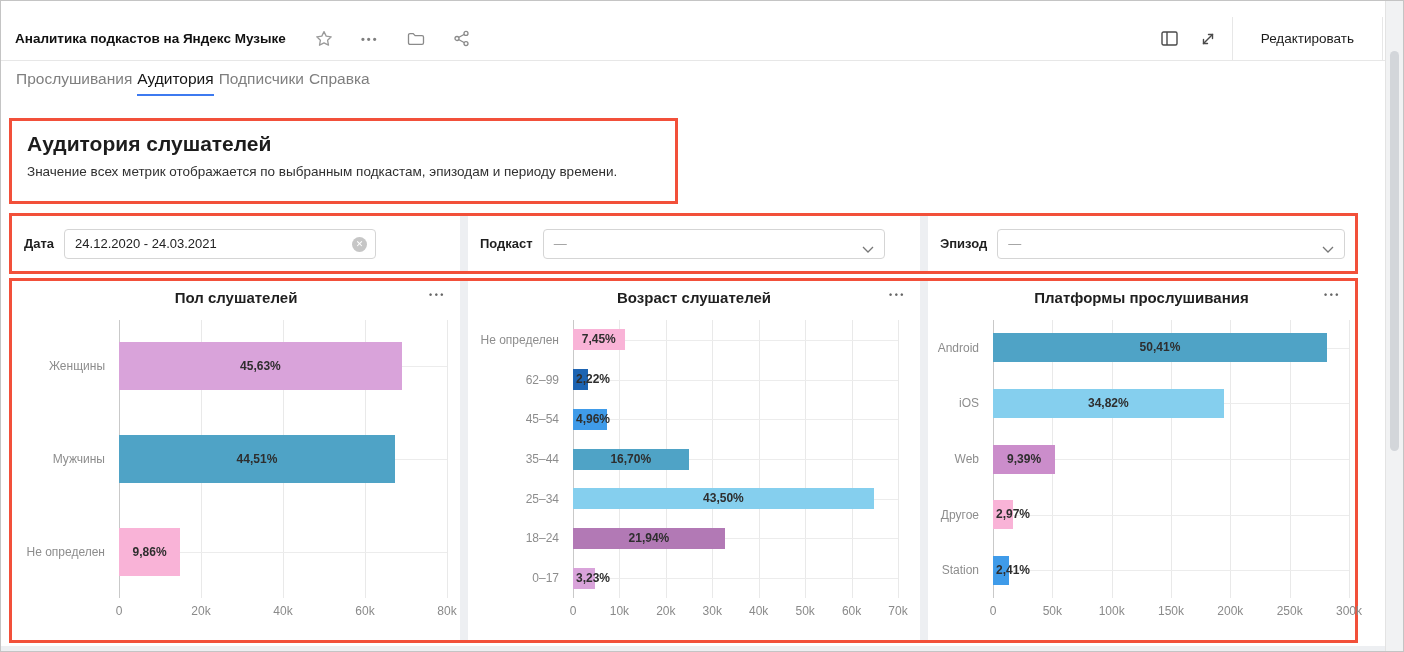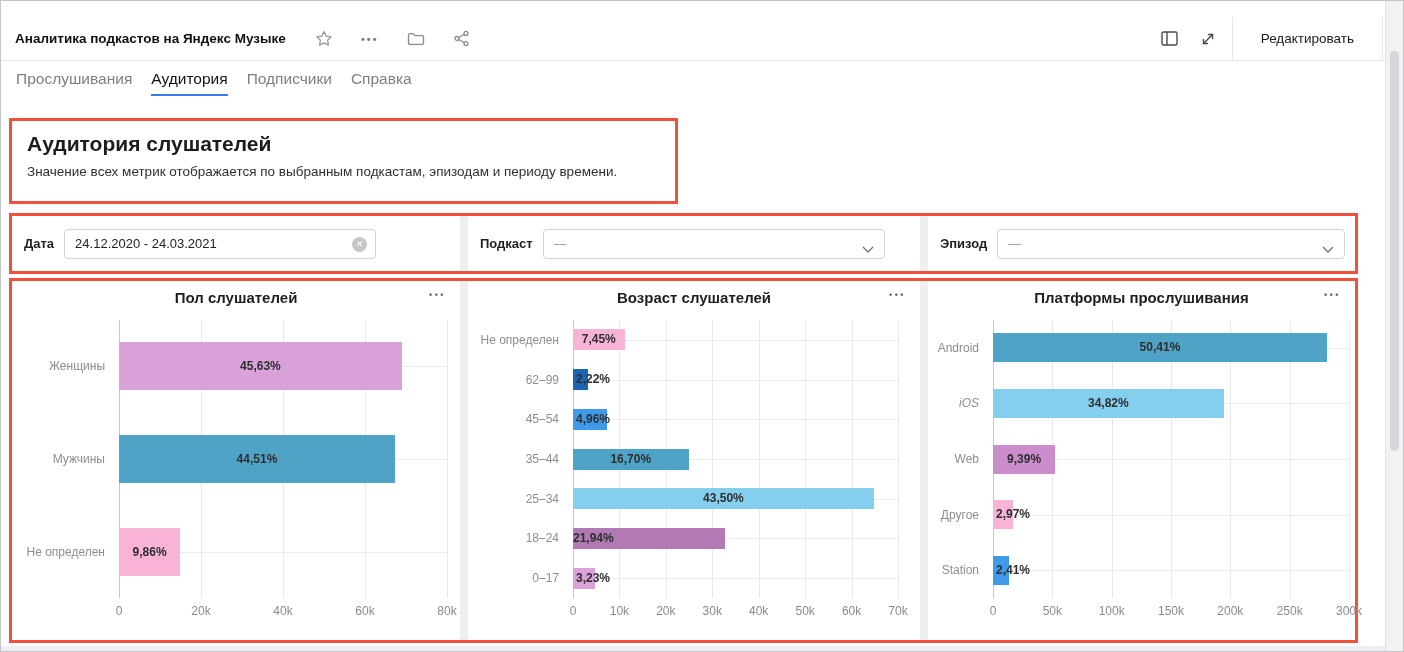--- a/index.html
+++ b/index.html
@@ -16,21 +16,21 @@
     border-bottom:1px solid #e7e7e7;display:flex;align-items:center;padding-left:14px;}
   .tb-title{font-size:13.5px;font-weight:700;color:#111;white-space:nowrap;}
   .tb-icons{display:flex;align-items:center;gap:26px;margin-left:28px;}
   .icon-btn{display:flex;align-items:center;justify-content:center;width:20px;height:20px;cursor:pointer;}
   .tb-dots{font-size:11px;letter-spacing:2px;color:#7e7e7e;font-weight:700;line-height:20px;}
   .tb-right{position:absolute;right:2px;top:0;height:43px;display:flex;align-items:center;}
   .tb-divider{width:1px;height:43px;background:#e7e7e7;margin:0 2px;}
   .edit-btn{font-size:13.5px;color:#1c1c1c;padding:0 26px;cursor:pointer;white-space:nowrap;}
 
   
-  .tabs{position:absolute;top:69px;left:15px;display:flex;gap:19px;}
+  .tabs{position:absolute;top:69px;left:15px;display:flex;gap:5px;}
   .tab{font-size:15.5px;color:#7f7f7f;cursor:pointer;padding-bottom:8px;position:relative;white-space:nowrap;}
   .tab.active{color:#141414;font-weight:500;}
   .tab.active::after{content:"";position:absolute;left:0;right:0;bottom:0;height:2px;background:#3d7af0;}
 
   
   .ann{border:3px solid #f2503a;background:#edeff2;}
 
   
   .header-widget{top:117px;left:8px;width:669px;height:86px;background:#fff;padding:9px 15px;}
   .hw-title{font-size:21px;font-weight:700;color:#1c1c1c;margin:2px 0 8px 0;}
@@ -239,39 +239,39 @@
             <div class="bar" style="top: 88.8px; height: 21px; width: 10.57%; background: rgb(63, 155, 233);"></div>
             <div class="bar-label" style="top: 88.8px; height: 21px; line-height: 21px; left: 3px;">4,96%</div>
             <div class="hgrid" style="top: 139px;"></div>
             <div class="bar" style="top: 128.5px; height: 21px; width: 35.57%; background: rgb(79, 163, 198);"></div>
             <div class="bar-label" style="top: 128.5px; height: 21px; line-height: 21px; left: 0px; width: 35.57%; text-align: center;">16,70%</div>
             <div class="hgrid" style="top: 178.7px;"></div>
             <div class="bar" style="top: 168.2px; height: 21px; width: 92.57%; background: rgb(133, 207, 238);"></div>
             <div class="bar-label" style="top: 168.2px; height: 21px; line-height: 21px; left: 0px; width: 92.57%; text-align: center;">43,50%</div>
             <div class="hgrid" style="top: 218.4px;"></div>
             <div class="bar" style="top: 207.9px; height: 21px; width: 46.71%; background: rgb(178, 121, 181);"></div>
-            <div class="bar-label" style="top: 207.9px; height: 21px; line-height: 21px; left: 0px; width: 46.71%; ">21,94%</div>
+            <div class="bar-label" style="top: 207.9px; height: 21px; line-height: 21px; left: 0px; width: 46.71%; text-align: center;">21,94%</div>
             <div class="hgrid" style="top: 258.1px;"></div>
             <div class="bar" style="top: 247.6px; height: 21px; width: 6.86%; background: rgb(217, 163, 218);"></div>
             <div class="bar-label" style="top: 247.6px; height: 21px; line-height: 21px; left: 3px;">3,23%</div>
           </div>
           <div class="xaxis" style="left: 105px; width: 325px;">
             <span class="tick" style="left: 0%;">0</span>
             <span class="tick" style="left: 14.2857%;">10k</span>
             <span class="tick" style="left: 28.5714%;">20k</span>
             <span class="tick" style="left: 42.8571%;">30k</span>
             <span class="tick" style="left: 57.1429%;">40k</span>
             <span class="tick" style="left: 71.4286%;">50k</span>
             <span class="tick" style="left: 85.7143%;">60k</span>
             <span class="tick" style="left: 100%;">70k</span>
           </div>
         </div>
       <div class="chart-card cc-3">
           <div class="cat-label" style="left: 0px; width: 51px; top: 59.8px;">Android</div>
-          <div class="cat-label" style="left: 0px; width: 51px; top: 115.4px; font-style: italic;">iOS</div>
+          <div class="cat-label" style="left: 0px; width: 51px; top: 115.4px;">iOS</div>
           <div class="cat-label" style="left: 0px; width: 51px; top: 171px;">Web</div>
           <div class="cat-label" style="left: 0px; width: 51px; top: 226.6px;">Другое</div>
           <div class="cat-label" style="left: 0px; width: 51px; top: 282.2px;">Station</div>
           <div class="chart-title">Платформы прослушивания</div>
           <div class="chart-menu">•••</div>
           <div class="plot" style="left: 65px; width: 356px;">
             <div class="vgrid axis" style="left: 0%;"></div>
             <div class="vgrid" style="left: 16.6667%;"></div>
             <div class="vgrid" style="left: 33.3333%;"></div>
             <div class="vgrid" style="left: 50%;"></div>

